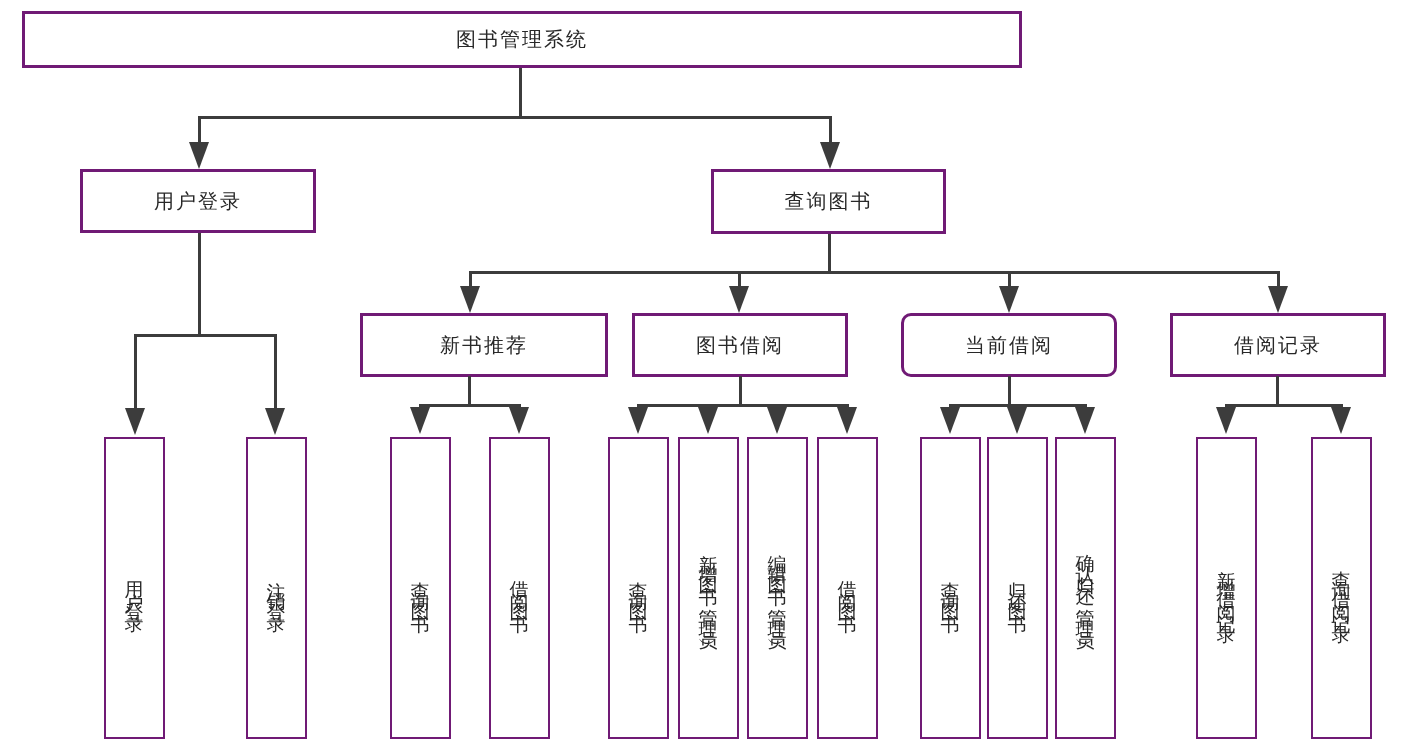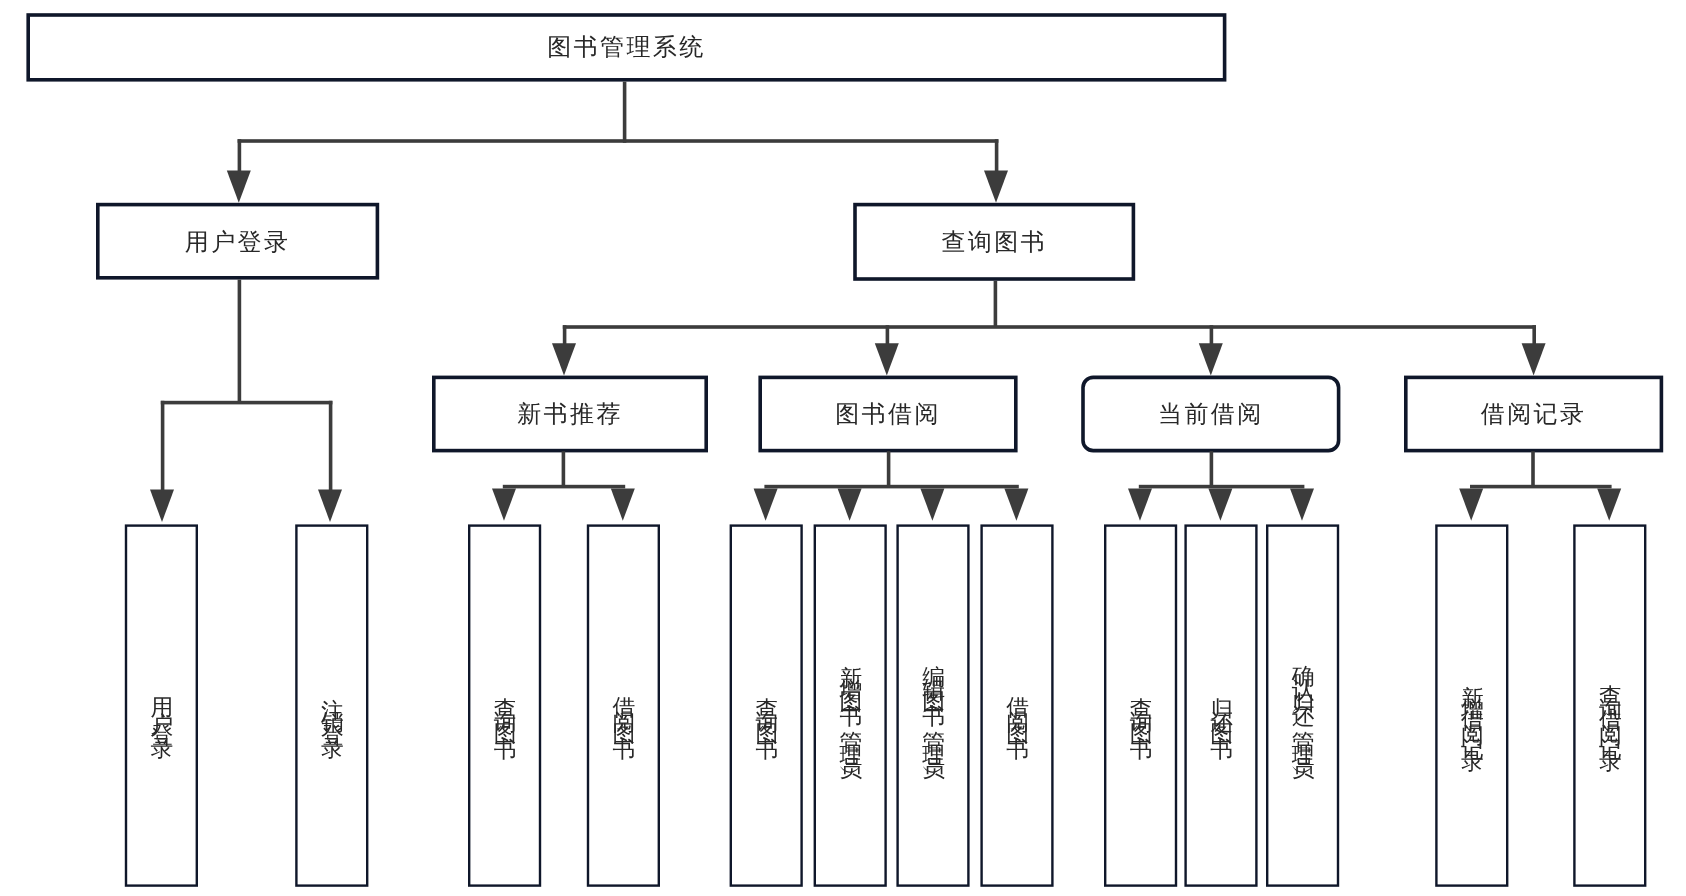--- a/index.html
+++ b/index.html
@@ -2,21 +2,21 @@
 <html><head>
 <meta charset="utf-8">
 <style>
   html,body{margin:0;padding:0;background:#ffffff;}
   .canvas{
     position:relative;width:1405px;height:747px;background:#ffffff;overflow:hidden;
     font-family:"DejaVu Sans","Liberation Sans",sans-serif;
   }
   .box{
     position:absolute;box-sizing:border-box;background:#ffffff;
-    border:3px solid #0f172a;color:#282828;
+    border:3px solid #701a75;color:#282828;
     display:flex;align-items:center;justify-content:center;text-align:right;
   }
   .box.h span{font-size:20px;letter-spacing:2px;white-space:nowrap;}
   .box.leaf{border-width:2.5px;}
   .box.leaf span{
     writing-mode:vertical-rl;text-orientation:mixed;
     font-size:19px;line-height:1;letter-spacing:11px;
   }
   .ln{position:absolute;background:#3c3c3c;}
   .ah{
@@ -64,21 +64,21 @@
   <div class="ln" style="left:469px;top:271px;width:811px;height:3px;"></div>
   <div class="ln" style="left:469px;top:271px;width:3px;height:18px;"></div>
   <div class="ah" style="left:460px;top:286px;"></div>
   <div class="ln" style="left:738px;top:271px;width:3px;height:18px;"></div>
   <div class="ah" style="left:729px;top:286px;"></div>
   <div class="ln" style="left:1008px;top:271px;width:3px;height:18px;"></div>
   <div class="ah" style="left:999px;top:286px;"></div>
   <div class="ln" style="left:1277px;top:271px;width:3px;height:18px;"></div>
   <div class="ah" style="left:1268px;top:286px;"></div>
 
-  <div class="box h" style="left:360px;top:313px;width:230px;height:64px;">
+  <div class="box h" style="left:360px;top:313px;width:248px;height:64px;">
     <span>新书推荐</span>
   </div>
   <div class="box h" style="left:632px;top:313px;width:216px;height:64px;">
     <span>图书借阅</span>
   </div>
   <div class="box h" style="left:901px;top:313px;width:216px;height:64px;border-radius:10px;">
     <span>当前借阅</span>
   </div>
   <div class="box h" style="left:1170px;top:313px;width:216px;height:64px;">
     <span>借阅记录</span>

